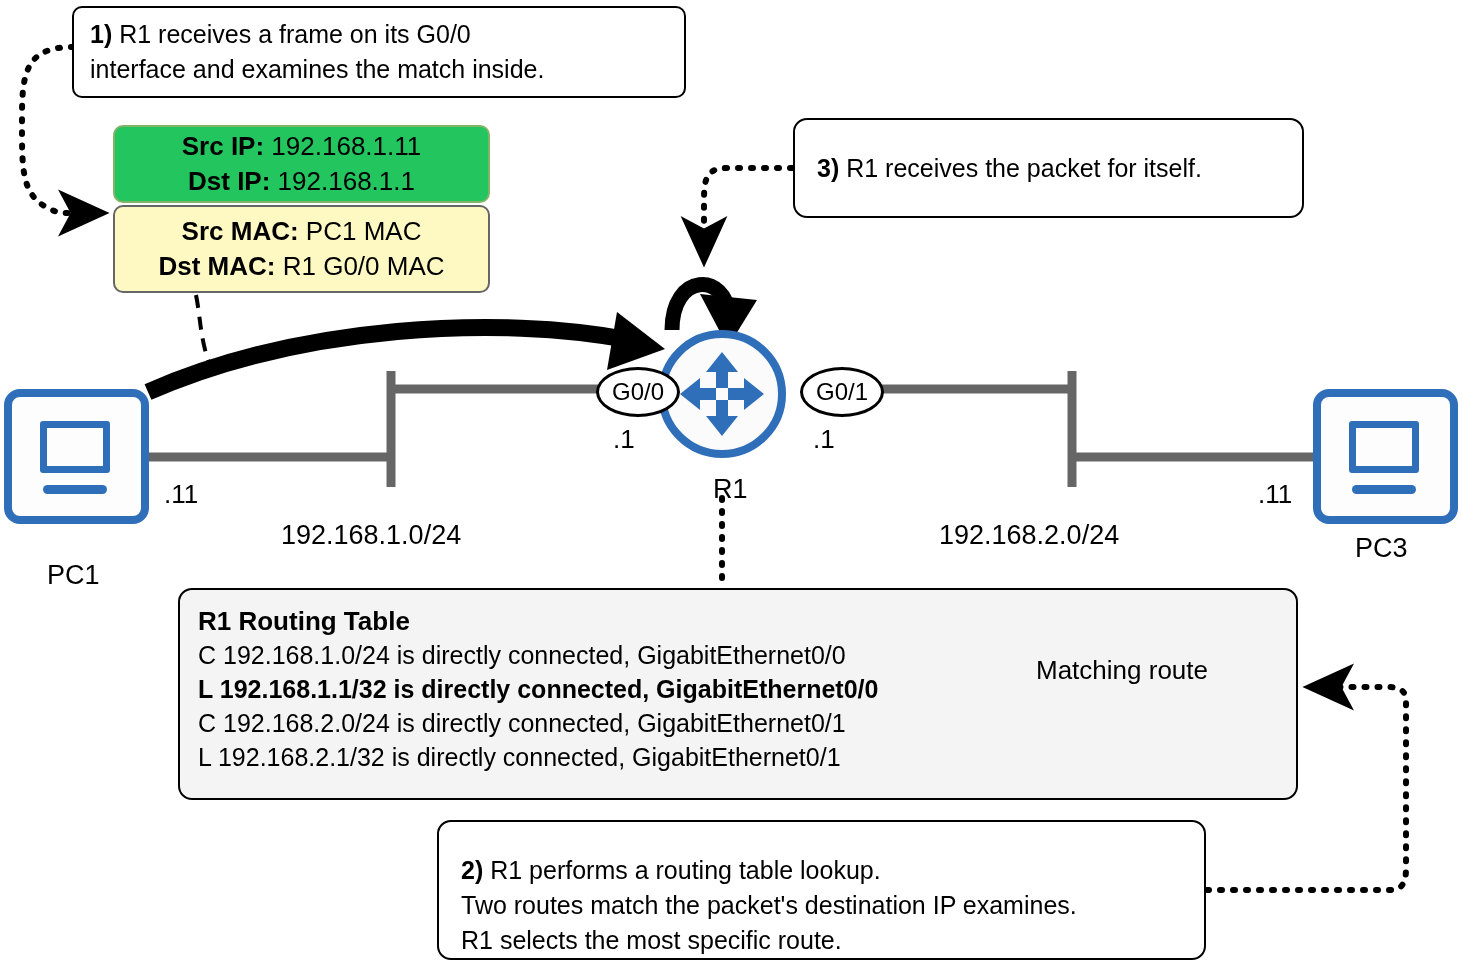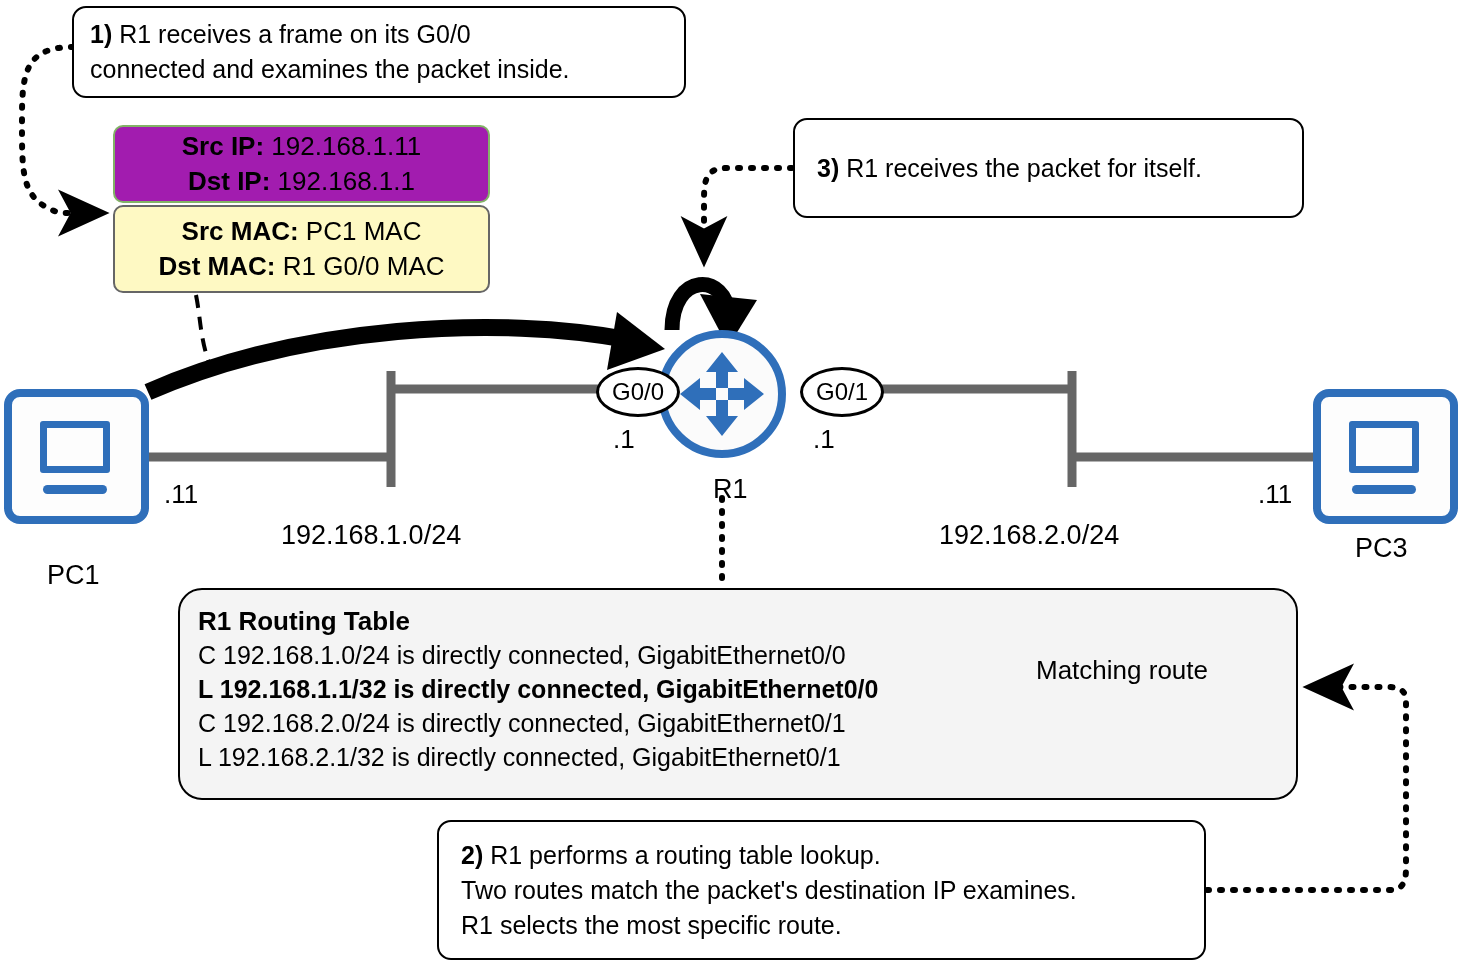--- a/index.html
+++ b/index.html
@@ -9,38 +9,38 @@
 
   .svg-layer{position:absolute;left:0;top:0;width:1462px;height:967px;pointer-events:none;}
 
   
   .callout{position:absolute;background:#ffffff;border:2.5px solid #000;
            border-radius:14px;box-sizing:border-box;display:flex;
            flex-direction:column;justify-content:center;}
   .callout .ln{font-size:25px;line-height:35px;white-space:nowrap;}
   .callout .num{font-weight:bold;}
 
-  #callout1{left:72px;top:6px;width:614px;height:92px;padding:2px 16px;}
+  #callout1{left:72px;top:6px;width:614px;height:92px;padding:2px 16px;border-radius:10px;}
   #callout3{left:793px;top:118px;width:511px;height:100px;padding:0 22px;}
-  #callout2{left:437px;top:820px;width:769px;height:140px;padding:0 22px;}
+  #callout2{left:437px;top:820px;width:769px;height:140px;padding:0 22px;justify-content:flex-end;}
 
   
   .pktbox{position:absolute;box-sizing:border-box;border-radius:10px;
           display:flex;flex-direction:column;align-items:center;
           justify-content:center;}
   .pktbox .ln{font-size:26px;line-height:35px;white-space:nowrap;}
   .pktbox .k{font-weight:bold;}
   #ipbox{left:113px;top:125px;width:377px;height:78px;
-         background:#a21caf;border:2px solid #82b366;}
+         background:#22c55e;border:2px solid #82b366;}
   #macbox{left:113px;top:205px;width:377px;height:88px;
           background:#fef9c3;border:2.5px solid #666666;}
 
   
   #rtable{position:absolute;left:178px;top:588px;width:1120px;height:212px;
-          background:#f4f4f4;border:2.5px solid #000;border-radius:24px;
+          background:#f4f4f4;border:2.5px solid #000;border-radius:14px;
           box-sizing:border-box;padding:14px 0 0 18px;}
   #rtable .title{font-size:26px;font-weight:bold;line-height:34px;}
   #rtable .row{font-size:25px;line-height:34px;white-space:nowrap;}
   #rtable .row.hl{font-weight:bold;}
 
   #matching-label{position:absolute;left:1036px;top:655px;font-size:26px;
                   white-space:nowrap;}
 
   
   .pc{position:absolute;width:145px;height:135px;border:8px solid #2f6fba;
@@ -127,21 +127,21 @@
       <path d="M982,652 L1010,652 C1018,652 1019,656 1019,663
                L1019,668 C1019,674 1022,676 1027,676
                C1022,676 1019,679 1019,684 L1019,690
                C1019,697 1018,700 1010,700 L982,700"></path>
       <line x1="1027" y1="676" x2="1044" y2="676"></line>
     </g>
   </svg>
 
   <div class="callout" id="callout1">
     <div class="ln"><span class="num">1)</span> <span>R1 receives a frame on its G0/0</span></div>
-    <div class="ln">connected and examines the packet inside.</div>
+    <div class="ln">interface and examines the match inside.</div>
   </div>
 
   <div class="callout" id="callout3">
     <div class="ln"><span class="num">3)</span> <span>R1 receives the packet for itself.</span></div>
   </div>
 
   <div class="callout" id="callout2">
     <div class="ln"><span class="num">2)</span> <span>R1 performs a routing table lookup.</span></div>
     <div class="ln">Two routes match the packet's destination IP examines.</div>
     <div class="ln">R1 selects the most specific route.</div>

